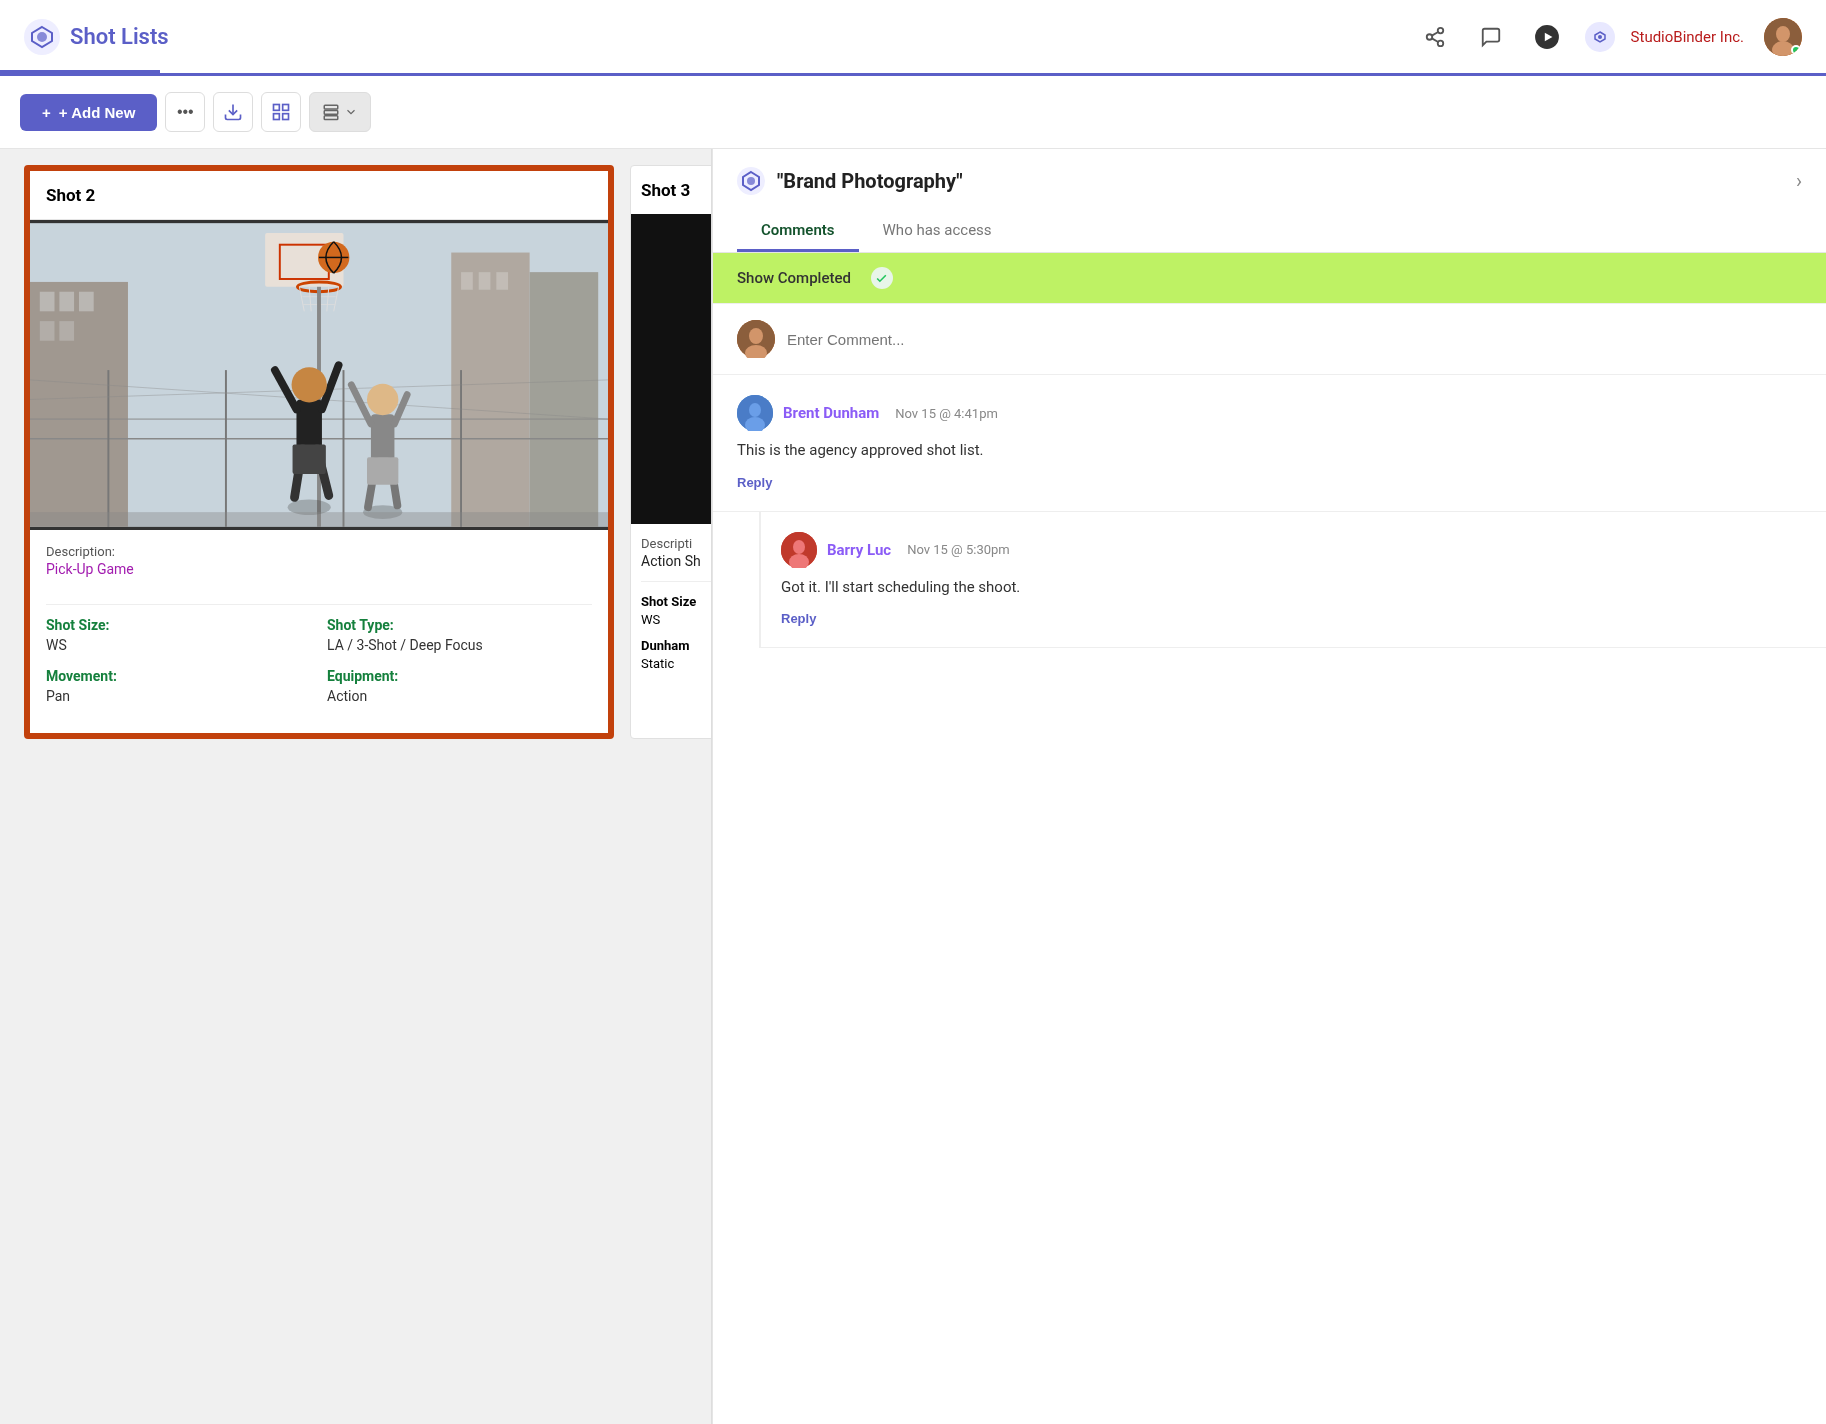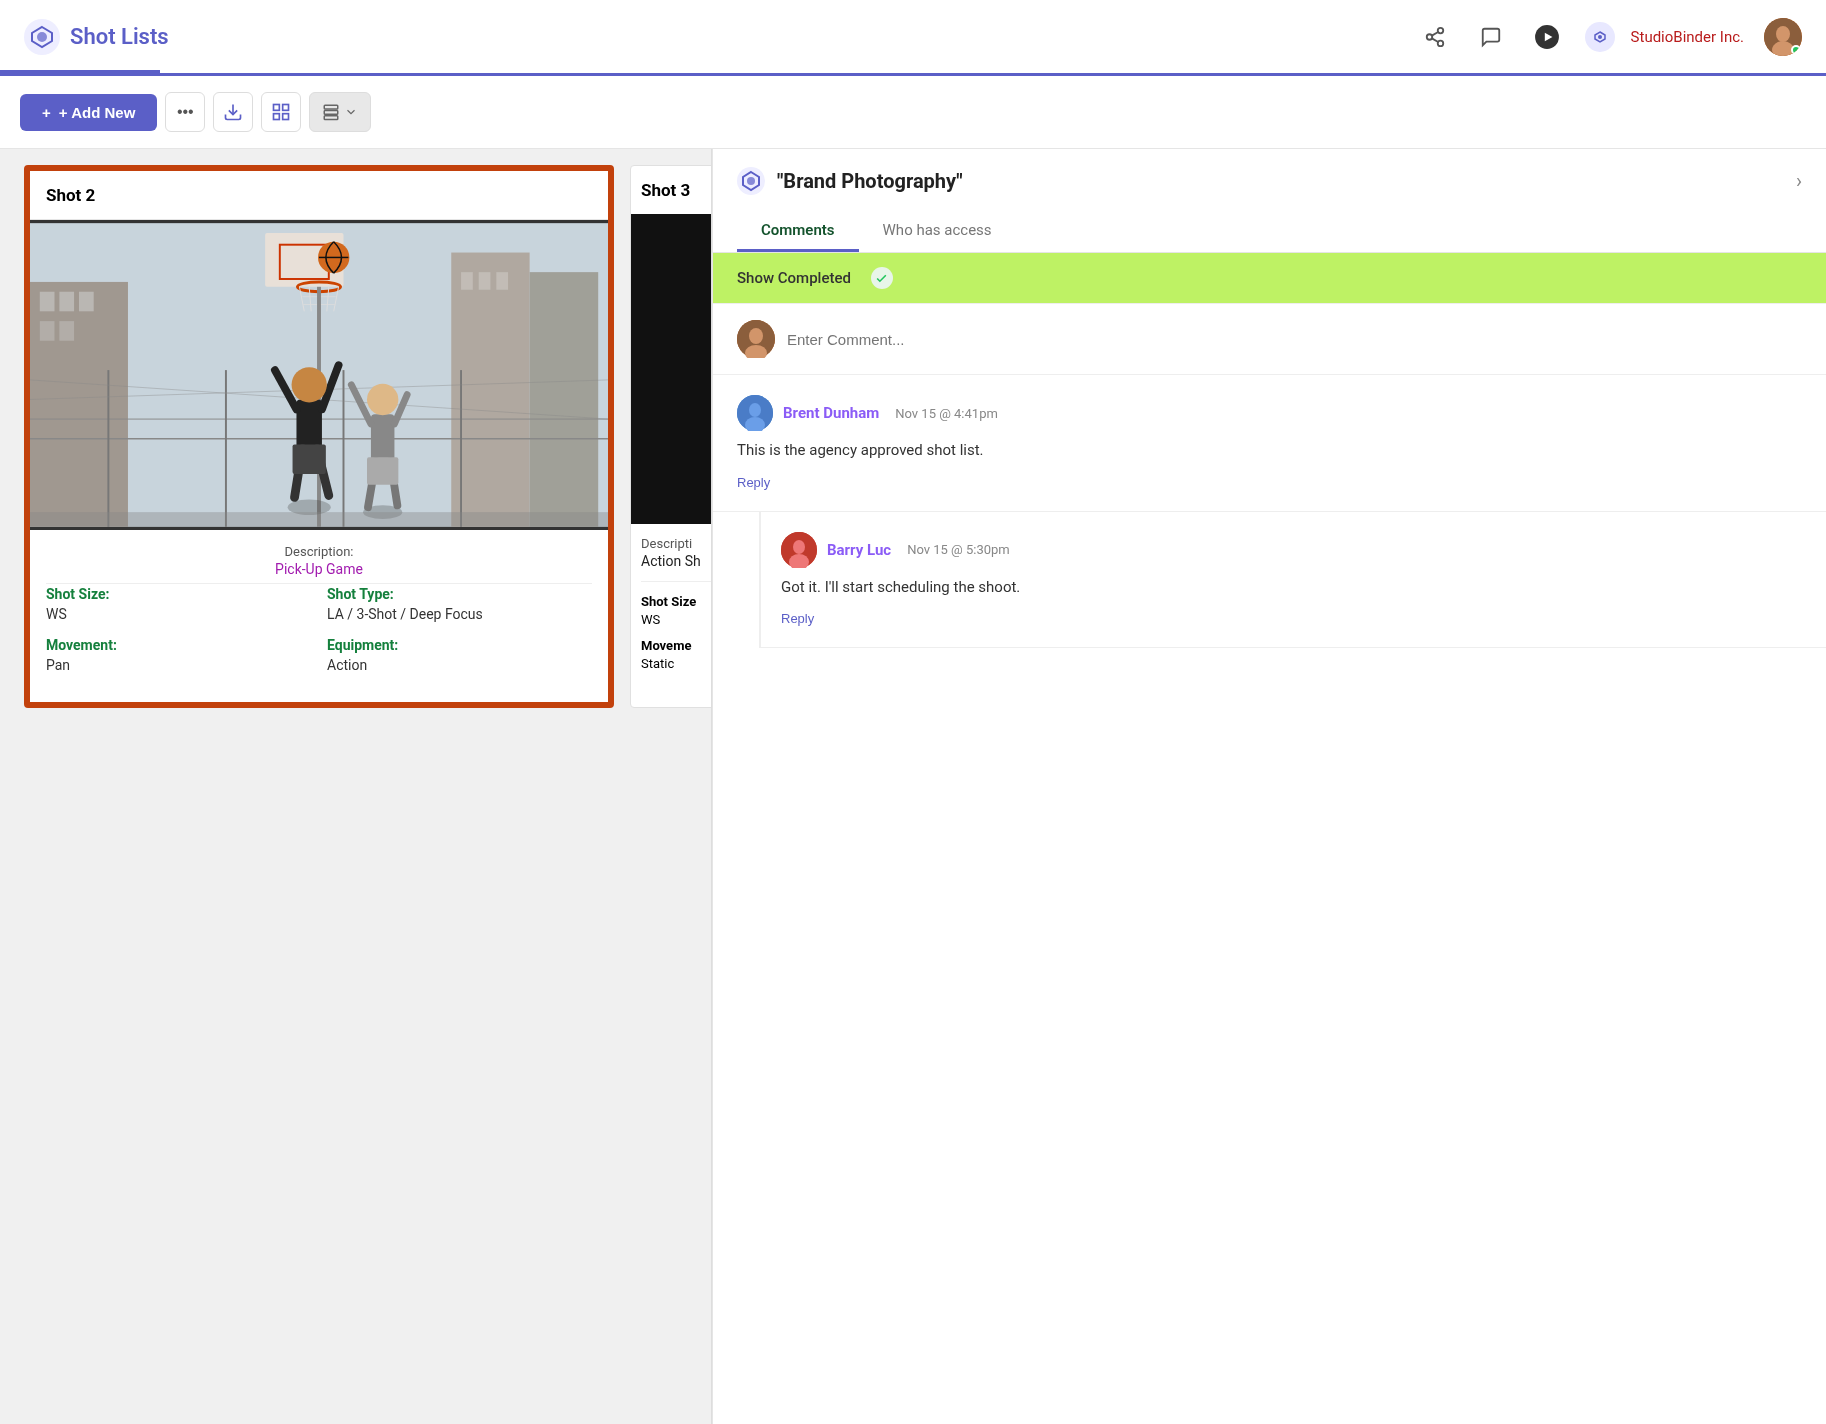--- a/index.html
+++ b/index.html
@@ -165,24 +165,23 @@
       background: #333;
       overflow: hidden;
       position: relative;
     }
 
     
     .shot-card-details {
       padding: 14px 16px;
     }
     .detail-description {
-      margin-bottom: 2px;
-      padding-bottom: 6px;
+      margin-bottom: 12px;
+      padding-bottom: 27px;
       border-bottom: 1px solid #eee;
-      text-align: center;
     }
     .detail-label {
       font-size: 13px;
       color: #555;
     }
     .detail-value {
       font-size: 14px;
       color: #a21caf;
       margin-top: 2px;
     }
@@ -344,21 +343,21 @@
       margin-left: 6px;
     }
     .comment-text {
       font-size: 15px;
       color: #333;
       line-height: 1.5;
       margin-bottom: 10px;
     }
     .reply-btn {
       font-size: 13px;
-      font-weight: 400;
+      font-weight: 700;
       color: #5b5fc7;
       cursor: pointer;
       background: none;
       border: none;
     }
     .comment-item.indented {
       margin-left: 46px;
       border-left: 2px solid #eee;
       padding-left: 20px;
     }
@@ -574,21 +573,21 @@
         </div>
         <div style="height:310px; background:#111;"></div>
         <div style="padding:12px 10px;">
           <div style="font-size:13px;color:#555;margin-bottom:2px;">Descripti</div>
           <div style="font-size:14px;color:#222;padding-bottom:12px;border-bottom:1px solid #eee;margin-bottom:12px;">Action Sh</div>
           <div style="margin-bottom:10px;">
             <strong style="display:block;font-size:13px;font-weight:700;">Shot Size</strong>
             <span style="font-size:13px;">WS</span>
           </div>
           <div>
-            <strong style="display:block;font-size:13px;font-weight:700;">Moveme</strong>
+            <strong style="display:block;font-size:13px;font-weight:700;">Dunham</strong>
             <span style="font-size:13px;">Static</span>
           </div>
         </div>
       </div>
 
     </div>
   </div>
 
   <div class="comments-panel">
 

